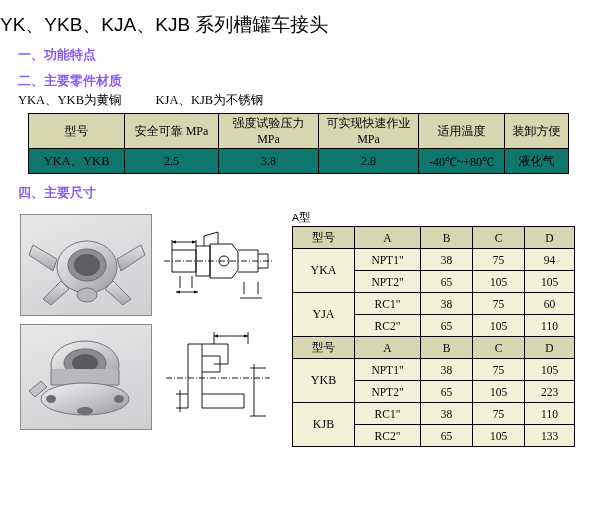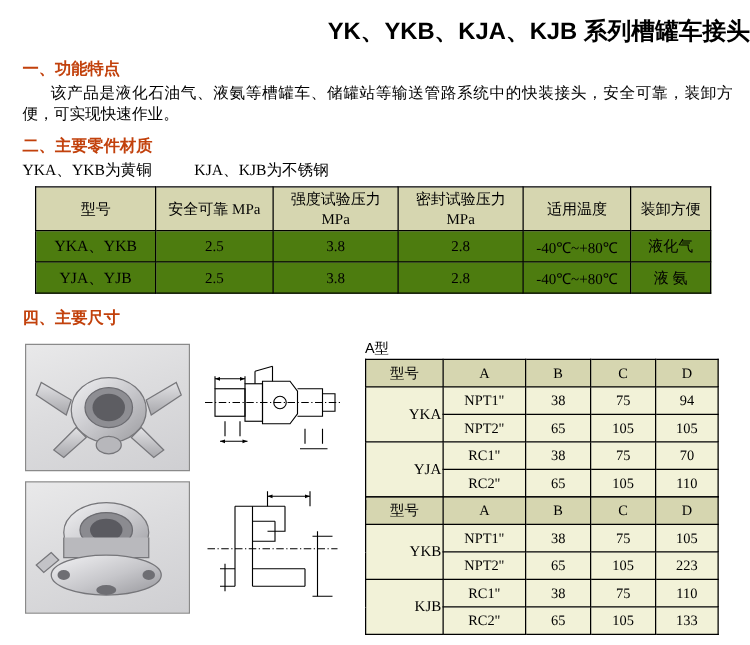--- a/index.html
+++ b/index.html
@@ -5,29 +5,29 @@
   html,body{margin:0;padding:0;}
   body{
     width:600px;height:516px;background:#ffffff;
     font-family:"Liberation Serif", serif;
     color:#000;
     overflow:hidden;
     position:relative;
   }
   .page{width:600px;height:516px;position:relative;}
   .title{
-    text-align:right;
+    text-align:left;
     font-size:19px;
-    font-weight:bold;
+    font-weight:normal;
     letter-spacing:0px;
     padding-top:12px;
     font-family:"Liberation Sans", sans-serif;
   }
   .sec-head{
-    color:#c2410c;
+    color:#8b5cf6;
     font-weight:bold;
     font-size:13px;
     margin:8px 0 2px 18px;
     font-family:"Liberation Sans", sans-serif;
   }
   .para{
     font-size:12.5px;
     line-height:17px;
     margin:0 14px 0 18px;
     text-align:justify;
@@ -50,21 +50,21 @@
     border:1px solid #000;
     text-align:center;
     height:22px;
     font-weight:normal;
   }
   table.perf thead th{
     background:#d6d6b0;
     font-size:12px;
   }
   table.perf tbody td{
-    background:#4d7c0f;
+    background:#0f766e;
   }
   table.perf tbody tr td:first-child{
     font-size:12.5px;
   }
 
   .dims-head{margin-top:10px;}
 
   .lower{
     position:relative;
     margin-top:6px;
@@ -82,21 +82,21 @@
     position:absolute;
     background:#ffffff;
     overflow:hidden;
   }
   .draw-a{left:158px;top:6px;width:120px;height:100px;}
   .draw-b{left:158px;top:116px;width:120px;height:104px;}
 
   .type-label{
     position:absolute;
     font-size:11.5px;
-    font-family:Liberation Sans, sans-serif;
+    font-family:Liberation Mono, monospace;
     text-align:right;
   }
   .lbl-a{left:292px;top:2px;}
   .lbl-b{left:292px;top:128px;}
 
   table.dim{
     position:absolute;
     border-collapse:collapse;
     font-size:11.5px;
     table-layout:fixed;
@@ -105,33 +105,32 @@
   .dim-a{left:292px;top:18px;}
   .dim-b{left:292px;top:128px;}
   table.dim th, table.dim td{
     border:1px solid #000;
     text-align:center;
     height:19px;
     font-weight:normal;
   }
   table.dim thead th{background:#d6d6b0;}
   table.dim tbody td{background:#f2f2d8;}
-  table.dim td.model{font-size:12px;text-align:right;}
+  table.dim td.model{font-size:12px;}
 
   svg{display:block;}
 </style>
 </head>
 <body>
 
 <div class="page">
 
   <div class="title">YK、YKB、KJA、KJB 系列槽罐车接头</div>
 
   <div class="sec-head">一、功能特点</div>
-  <div class="para"><span class="indent"></span><span>该产品是液化石油气、液氨等槽罐车、储罐站等输送管路系统中的快装接头，安全可靠，装卸方便，可实现快速作业。</span></div>
 
   <div class="sec-head">二、主要零件材质</div>
   <div class="mat-line">
     <span>YKA、YKB为黄铜</span><span class="gap"></span><span>KJA、KJB为不锈钢</span>
   </div>
 
 
   <table class="perf">
     <colgroup>
       <col style="width:96px">
@@ -139,41 +138,33 @@
       <col style="width:100px">
       <col style="width:100px">
       <col style="width:86px">
       <col style="width:64px">
     </colgroup>
     <thead>
       <tr>
         <th>型号</th>
         <th>安全可靠 MPa</th>
         <th>强度试验压力 MPa</th>
-        <th>密封试验压力 MPa</th>
+        <th>可实现快速作业 MPa</th>
         <th>适用温度</th>
         <th>装卸方便</th>
       </tr>
     </thead>
     <tbody>
       <tr>
         <td>YKA、YKB</td>
         <td>2.5</td>
         <td>3.8</td>
         <td>2.8</td>
         <td>-40℃~+80℃</td>
         <td>液化气</td>
-      </tr>
-      <tr>
-        <td>YJA、YJB</td>
-        <td>2.5</td>
-        <td>3.8</td>
-        <td>2.8</td>
-        <td>-40℃~+80℃</td>
-        <td>液  氨</td>
       </tr>
     </tbody>
   </table>
 
   <div class="sec-head dims-head">四、主要尺寸</div>
 
   <div class="lower">
 
     <div class="imgbox img-a">
       <svg width="130" height="100" viewBox="0 0 130 100">
@@ -306,21 +297,21 @@
           <td>NPT2"</td>
           <td>65</td>
           <td>105</td>
           <td>105</td>
         </tr>
         <tr>
           <td class="model" rowspan="2">YJA</td>
           <td>RC1"</td>
           <td>38</td>
           <td>75</td>
-          <td>70</td>
+          <td>60</td>
         </tr>
         <tr>
           <td>RC2"</td>
           <td>65</td>
           <td>105</td>
           <td>110</td>
         </tr>
       </tbody>
     </table>
 

